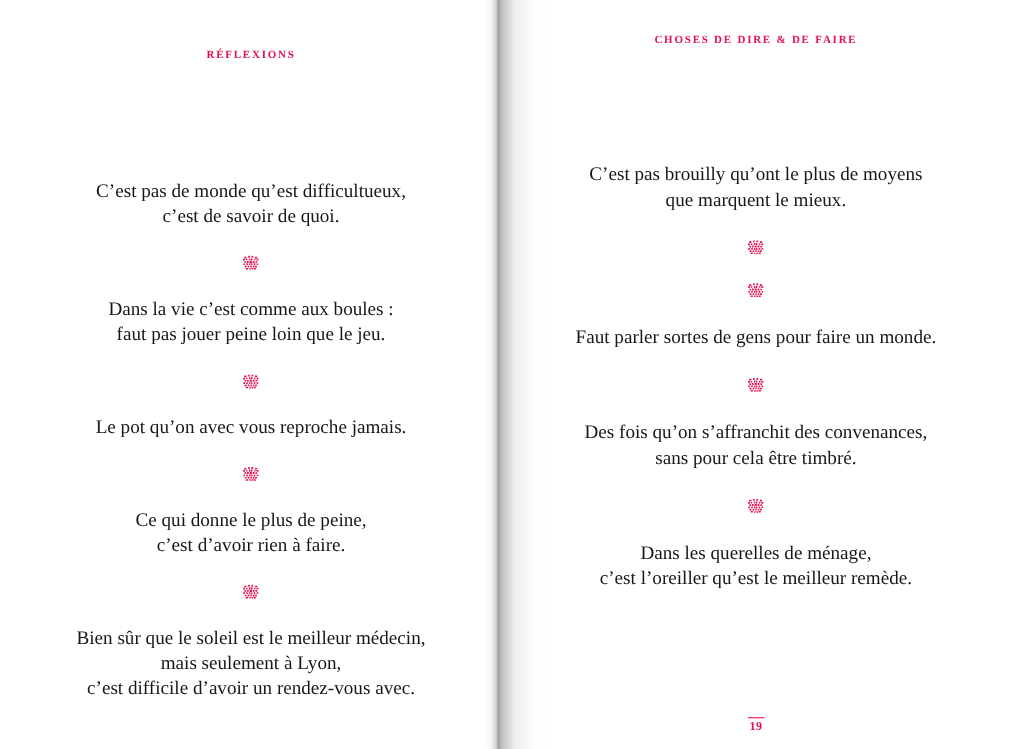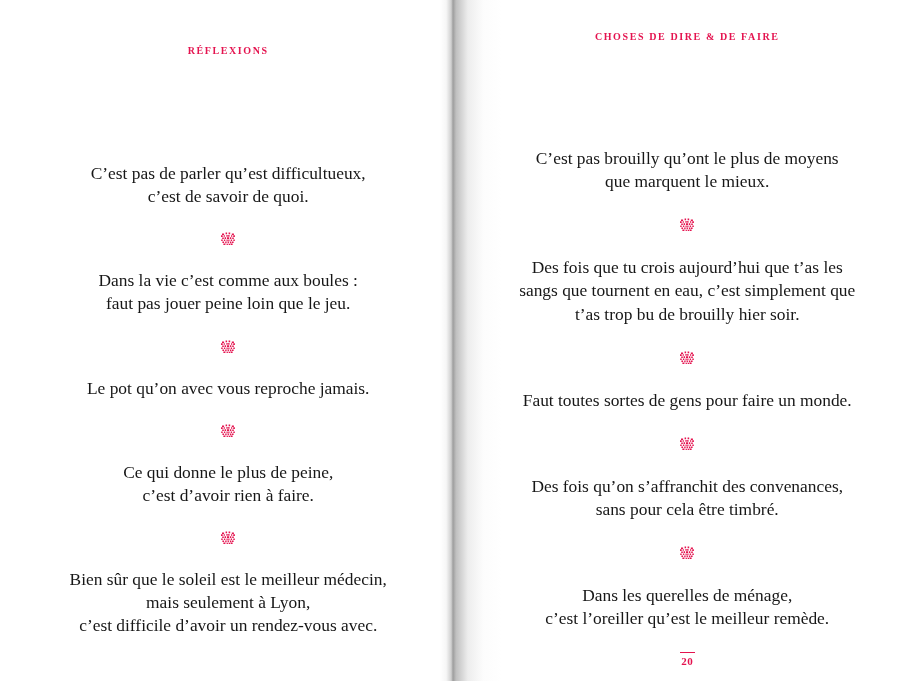--- a/index.html
+++ b/index.html
@@ -139,21 +139,21 @@
 <body>
 
 <div class="spread">
 
   <div class="page page-left">
 
     <div class="runhead runhead-left">RÉFLEXIONS</div>
 
     <div class="column column-left">
 
-      <p class="aphorism">C’est pas de parler qu’est difficultueux,
+      <p class="aphorism">C’est pas de monde qu’est difficultueux,
 c’est de savoir de quoi.</p>
 
       <span class="fleuron sep-left">
         <svg width="16" height="14" viewBox="0 0 16 14" fill="#e4134f" aria-hidden="true">
           <path d="M2 1.4h2.1v1.5H2zM5.6 0.6h1.5v1.7H5.6zM8.6 0.6h1.6v1.7H8.6zM11.8 1.4h2.1v1.5h-2.1z"></path>
           <path d="M1 3.3h1.7v1.6H1zM3.6 3.3h1.3v1.4H3.6zM6.4 2.9h1.3v1.9H6.4zM8.2 2.9h1.3v1.9H8.2zM11 3.3h1.3v1.4H11zM13.2 3.3h1.7v1.6h-1.7z"></path>
           <path d="M2.2 5.4h1.6v1.5H2.2zM4.6 5.2h1.5v1.8H4.6zM7 5.2h2v1.9H7zM9.8 5.2h1.5v1.8H9.8zM12.2 5.4h1.6v1.5h-1.6z"></path>
           <path d="M1.2 7.5h1.5v1.5H1.2zM3.9 7.4h1.4v1.7H3.9zM6.5 7.4h1.2v1.8H6.5zM8.3 7.4h1.2v1.8H8.3zM10.7 7.4h1.4v1.7h-1.4zM13.3 7.5h1.5v1.5h-1.5z"></path>
           <path d="M2.4 9.6h1.7v1.5H2.4zM5.2 9.5h1.4v1.7H5.2zM7.6 9.5h1.3v1.7H7.6zM9.9 9.5h1.4v1.7H9.9zM11.9 9.6h1.7v1.5h-1.7z"></path>
           <path d="M3.4 11.6h2v1.4h-2zM6.6 11.7h1.3v1.4H6.6zM8.7 11.7h1.3v1.4H8.7zM10.6 11.6h2v1.4h-2z"></path>
@@ -223,36 +223,33 @@
         <svg width="16" height="14" viewBox="0 0 16 14" fill="#e4134f" aria-hidden="true">
           <path d="M2 1.4h2.1v1.5H2zM5.6 0.6h1.5v1.7H5.6zM8.6 0.6h1.6v1.7H8.6zM11.8 1.4h2.1v1.5h-2.1z"></path>
           <path d="M1 3.3h1.7v1.6H1zM3.6 3.3h1.3v1.4H3.6zM6.4 2.9h1.3v1.9H6.4zM8.2 2.9h1.3v1.9H8.2zM11 3.3h1.3v1.4H11zM13.2 3.3h1.7v1.6h-1.7z"></path>
           <path d="M2.2 5.4h1.6v1.5H2.2zM4.6 5.2h1.5v1.8H4.6zM7 5.2h2v1.9H7zM9.8 5.2h1.5v1.8H9.8zM12.2 5.4h1.6v1.5h-1.6z"></path>
           <path d="M1.2 7.5h1.5v1.5H1.2zM3.9 7.4h1.4v1.7H3.9zM6.5 7.4h1.2v1.8H6.5zM8.3 7.4h1.2v1.8H8.3zM10.7 7.4h1.4v1.7h-1.4zM13.3 7.5h1.5v1.5h-1.5z"></path>
           <path d="M2.4 9.6h1.7v1.5H2.4zM5.2 9.5h1.4v1.7H5.2zM7.6 9.5h1.3v1.7H7.6zM9.9 9.5h1.4v1.7H9.9zM11.9 9.6h1.7v1.5h-1.7z"></path>
           <path d="M3.4 11.6h2v1.4h-2zM6.6 11.7h1.3v1.4H6.6zM8.7 11.7h1.3v1.4H8.7zM10.6 11.6h2v1.4h-2z"></path>
         </svg>
       </span>
 
-      <p class="aphorism">Des fois que tu crois aujourd’hui que t’as les
-sangs que tournent en eau, c’est simplement que
-t’as trop bu de brouilly hier soir.</p>
-
-      <span class="fleuron sep-right">
-        <svg width="16" height="14" viewBox="0 0 16 14" fill="#e4134f" aria-hidden="true">
-          <path d="M2 1.4h2.1v1.5H2zM5.6 0.6h1.5v1.7H5.6zM8.6 0.6h1.6v1.7H8.6zM11.8 1.4h2.1v1.5h-2.1z"></path>
-          <path d="M1 3.3h1.7v1.6H1zM3.6 3.3h1.3v1.4H3.6zM6.4 2.9h1.3v1.9H6.4zM8.2 2.9h1.3v1.9H8.2zM11 3.3h1.3v1.4H11zM13.2 3.3h1.7v1.6h-1.7z"></path>
-          <path d="M2.2 5.4h1.6v1.5H2.2zM4.6 5.2h1.5v1.8H4.6zM7 5.2h2v1.9H7zM9.8 5.2h1.5v1.8H9.8zM12.2 5.4h1.6v1.5h-1.6z"></path>
-          <path d="M1.2 7.5h1.5v1.5H1.2zM3.9 7.4h1.4v1.7H3.9zM6.5 7.4h1.2v1.8H6.5zM8.3 7.4h1.2v1.8H8.3zM10.7 7.4h1.4v1.7h-1.4zM13.3 7.5h1.5v1.5h-1.5z"></path>
-          <path d="M2.4 9.6h1.7v1.5H2.4zM5.2 9.5h1.4v1.7H5.2zM7.6 9.5h1.3v1.7H7.6zM9.9 9.5h1.4v1.7H9.9zM11.9 9.6h1.7v1.5h-1.7z"></path>
-          <path d="M3.4 11.6h2v1.4h-2zM6.6 11.7h1.3v1.4H6.6zM8.7 11.7h1.3v1.4H8.7zM10.6 11.6h2v1.4h-2z"></path>
-        </svg>
-      </span>
-
-      <p class="aphorism">Faut toutes sortes de gens pour faire un monde.</p>
+
+      <span class="fleuron sep-right">
+        <svg width="16" height="14" viewBox="0 0 16 14" fill="#e4134f" aria-hidden="true">
+          <path d="M2 1.4h2.1v1.5H2zM5.6 0.6h1.5v1.7H5.6zM8.6 0.6h1.6v1.7H8.6zM11.8 1.4h2.1v1.5h-2.1z"></path>
+          <path d="M1 3.3h1.7v1.6H1zM3.6 3.3h1.3v1.4H3.6zM6.4 2.9h1.3v1.9H6.4zM8.2 2.9h1.3v1.9H8.2zM11 3.3h1.3v1.4H11zM13.2 3.3h1.7v1.6h-1.7z"></path>
+          <path d="M2.2 5.4h1.6v1.5H2.2zM4.6 5.2h1.5v1.8H4.6zM7 5.2h2v1.9H7zM9.8 5.2h1.5v1.8H9.8zM12.2 5.4h1.6v1.5h-1.6z"></path>
+          <path d="M1.2 7.5h1.5v1.5H1.2zM3.9 7.4h1.4v1.7H3.9zM6.5 7.4h1.2v1.8H6.5zM8.3 7.4h1.2v1.8H8.3zM10.7 7.4h1.4v1.7h-1.4zM13.3 7.5h1.5v1.5h-1.5z"></path>
+          <path d="M2.4 9.6h1.7v1.5H2.4zM5.2 9.5h1.4v1.7H5.2zM7.6 9.5h1.3v1.7H7.6zM9.9 9.5h1.4v1.7H9.9zM11.9 9.6h1.7v1.5h-1.7z"></path>
+          <path d="M3.4 11.6h2v1.4h-2zM6.6 11.7h1.3v1.4H6.6zM8.7 11.7h1.3v1.4H8.7zM10.6 11.6h2v1.4h-2z"></path>
+        </svg>
+      </span>
+
+      <p class="aphorism">Faut parler sortes de gens pour faire un monde.</p>
 
       <span class="fleuron sep-right">
         <svg width="16" height="14" viewBox="0 0 16 14" fill="#e4134f" aria-hidden="true">
           <path d="M2 1.4h2.1v1.5H2zM5.6 0.6h1.5v1.7H5.6zM8.6 0.6h1.6v1.7H8.6zM11.8 1.4h2.1v1.5h-2.1z"></path>
           <path d="M1 3.3h1.7v1.6H1zM3.6 3.3h1.3v1.4H3.6zM6.4 2.9h1.3v1.9H6.4zM8.2 2.9h1.3v1.9H8.2zM11 3.3h1.3v1.4H11zM13.2 3.3h1.7v1.6h-1.7z"></path>
           <path d="M2.2 5.4h1.6v1.5H2.2zM4.6 5.2h1.5v1.8H4.6zM7 5.2h2v1.9H7zM9.8 5.2h1.5v1.8H9.8zM12.2 5.4h1.6v1.5h-1.6z"></path>
           <path d="M1.2 7.5h1.5v1.5H1.2zM3.9 7.4h1.4v1.7H3.9zM6.5 7.4h1.2v1.8H6.5zM8.3 7.4h1.2v1.8H8.3zM10.7 7.4h1.4v1.7h-1.4zM13.3 7.5h1.5v1.5h-1.5z"></path>
           <path d="M2.4 9.6h1.7v1.5H2.4zM5.2 9.5h1.4v1.7H5.2zM7.6 9.5h1.3v1.7H7.6zM9.9 9.5h1.4v1.7H9.9zM11.9 9.6h1.7v1.5h-1.7z"></path>
           <path d="M3.4 11.6h2v1.4h-2zM6.6 11.7h1.3v1.4H6.6zM8.7 11.7h1.3v1.4H8.7zM10.6 11.6h2v1.4h-2z"></path>
         </svg>
@@ -272,20 +269,20 @@
         </svg>
       </span>
 
       <p class="aphorism">Dans les querelles de ménage,
 c’est l’oreiller qu’est le meilleur remède.</p>
 
     </div>
 
     <div class="folio folio-right">
       <div class="folio-rule"></div>
-      <div class="folio-num">20</div>
+      <div class="folio-num">19</div>
     </div>
 
   </div>
 
   <div class="gutter"></div>
 
 </div>
 
 </body></html>

